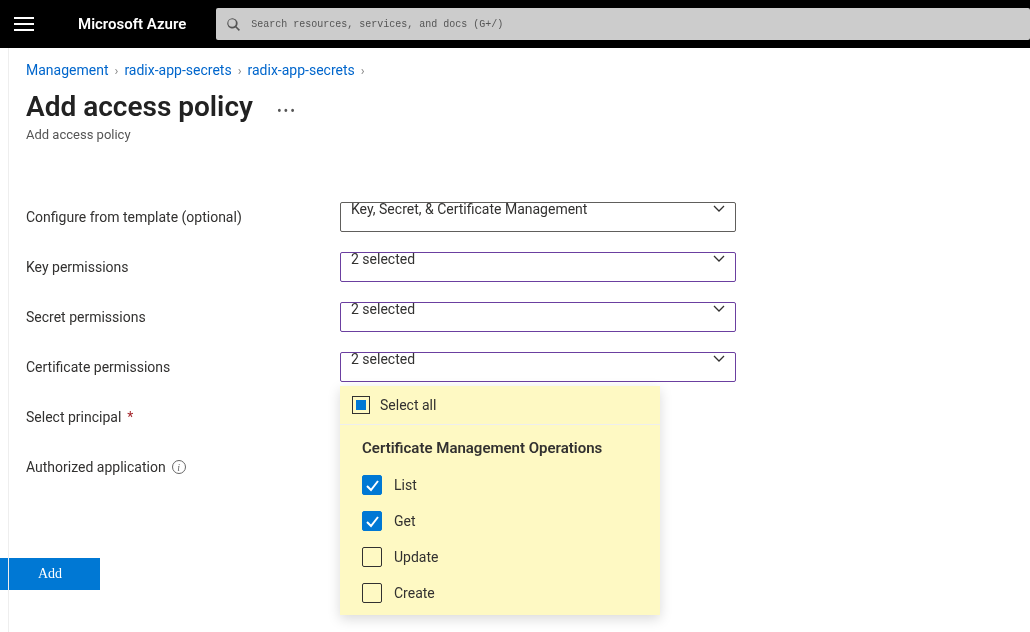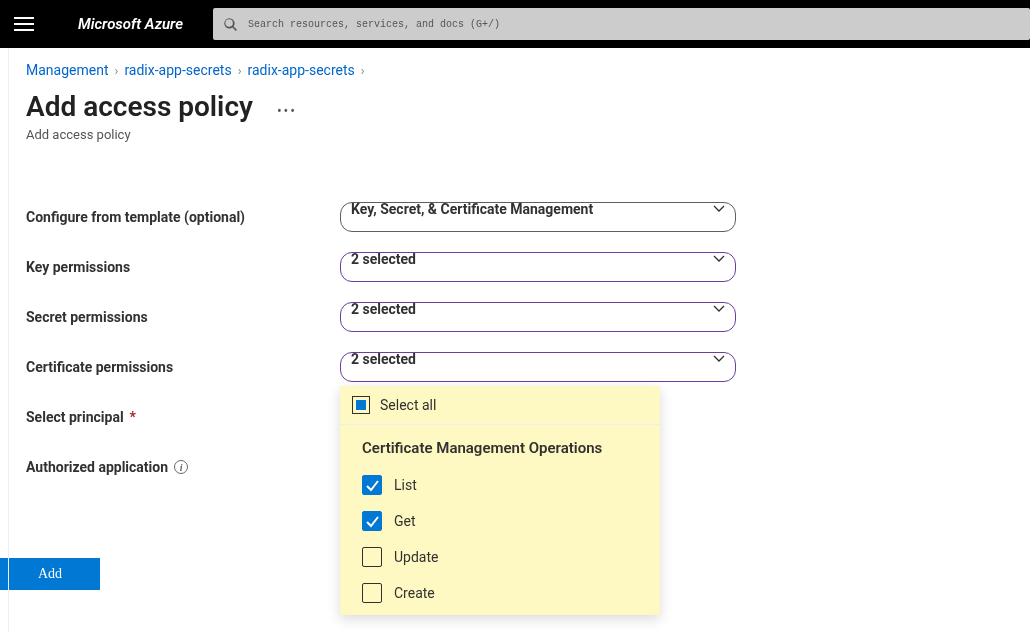--- a/index.html
+++ b/index.html
@@ -28,21 +28,20 @@
     display: flex;
     align-items: center;
     justify-content: center;
     cursor: pointer;
   }
   .hamburger svg { width: 20px; height: 20px; }
   .brand {
     font-size: 15px;
     font-weight: 600;
     padding: 0 30px 0 30px;
-    font-style: italic;
   }
   .searchbox {
     flex: 1;
     height: 32px;
     background: #cccccc;
     border-radius: 2px;
     display: flex;
     align-items: center;
     padding: 0 10px;
     margin-right: 0;
@@ -86,21 +85,20 @@
   .ellipsis { font-size: 14px; color: #555; letter-spacing: 2px; cursor: pointer; padding-top: 8px;}
   .subtitle {
     padding: 4px 0 0 26px;
     font-size: 13px;
     color: #555;
   }
 
   
   .form {
     padding: 60px 0 0 26px;
-    font-weight: bold;
   }
   .form-row {
     display: flex;
     align-items: center;
     margin-bottom: 20px;
     height: 30px;
   }
   .form-label {
     width: 314px;
     font-size: 14px;
@@ -121,21 +119,21 @@
     color: #666;
     font-style: italic;
     font-family: Georgia, serif;
     cursor: default;
   }
 
   .dropdown {
     width: 396px;
     height: 30px;
     border: 1px solid #605e5c;
-    border-radius: 12px;
+    border-radius: 2px;
     background: #fff;
     display: flex;
     align-items: center;
     justify-content: space-between;
     padding: 0 10px 16px 10px;
     font-size: 14px;
     cursor: pointer;
     position: relative;
   }
   .dropdown.purple { border-color: #6b3fa0; }

